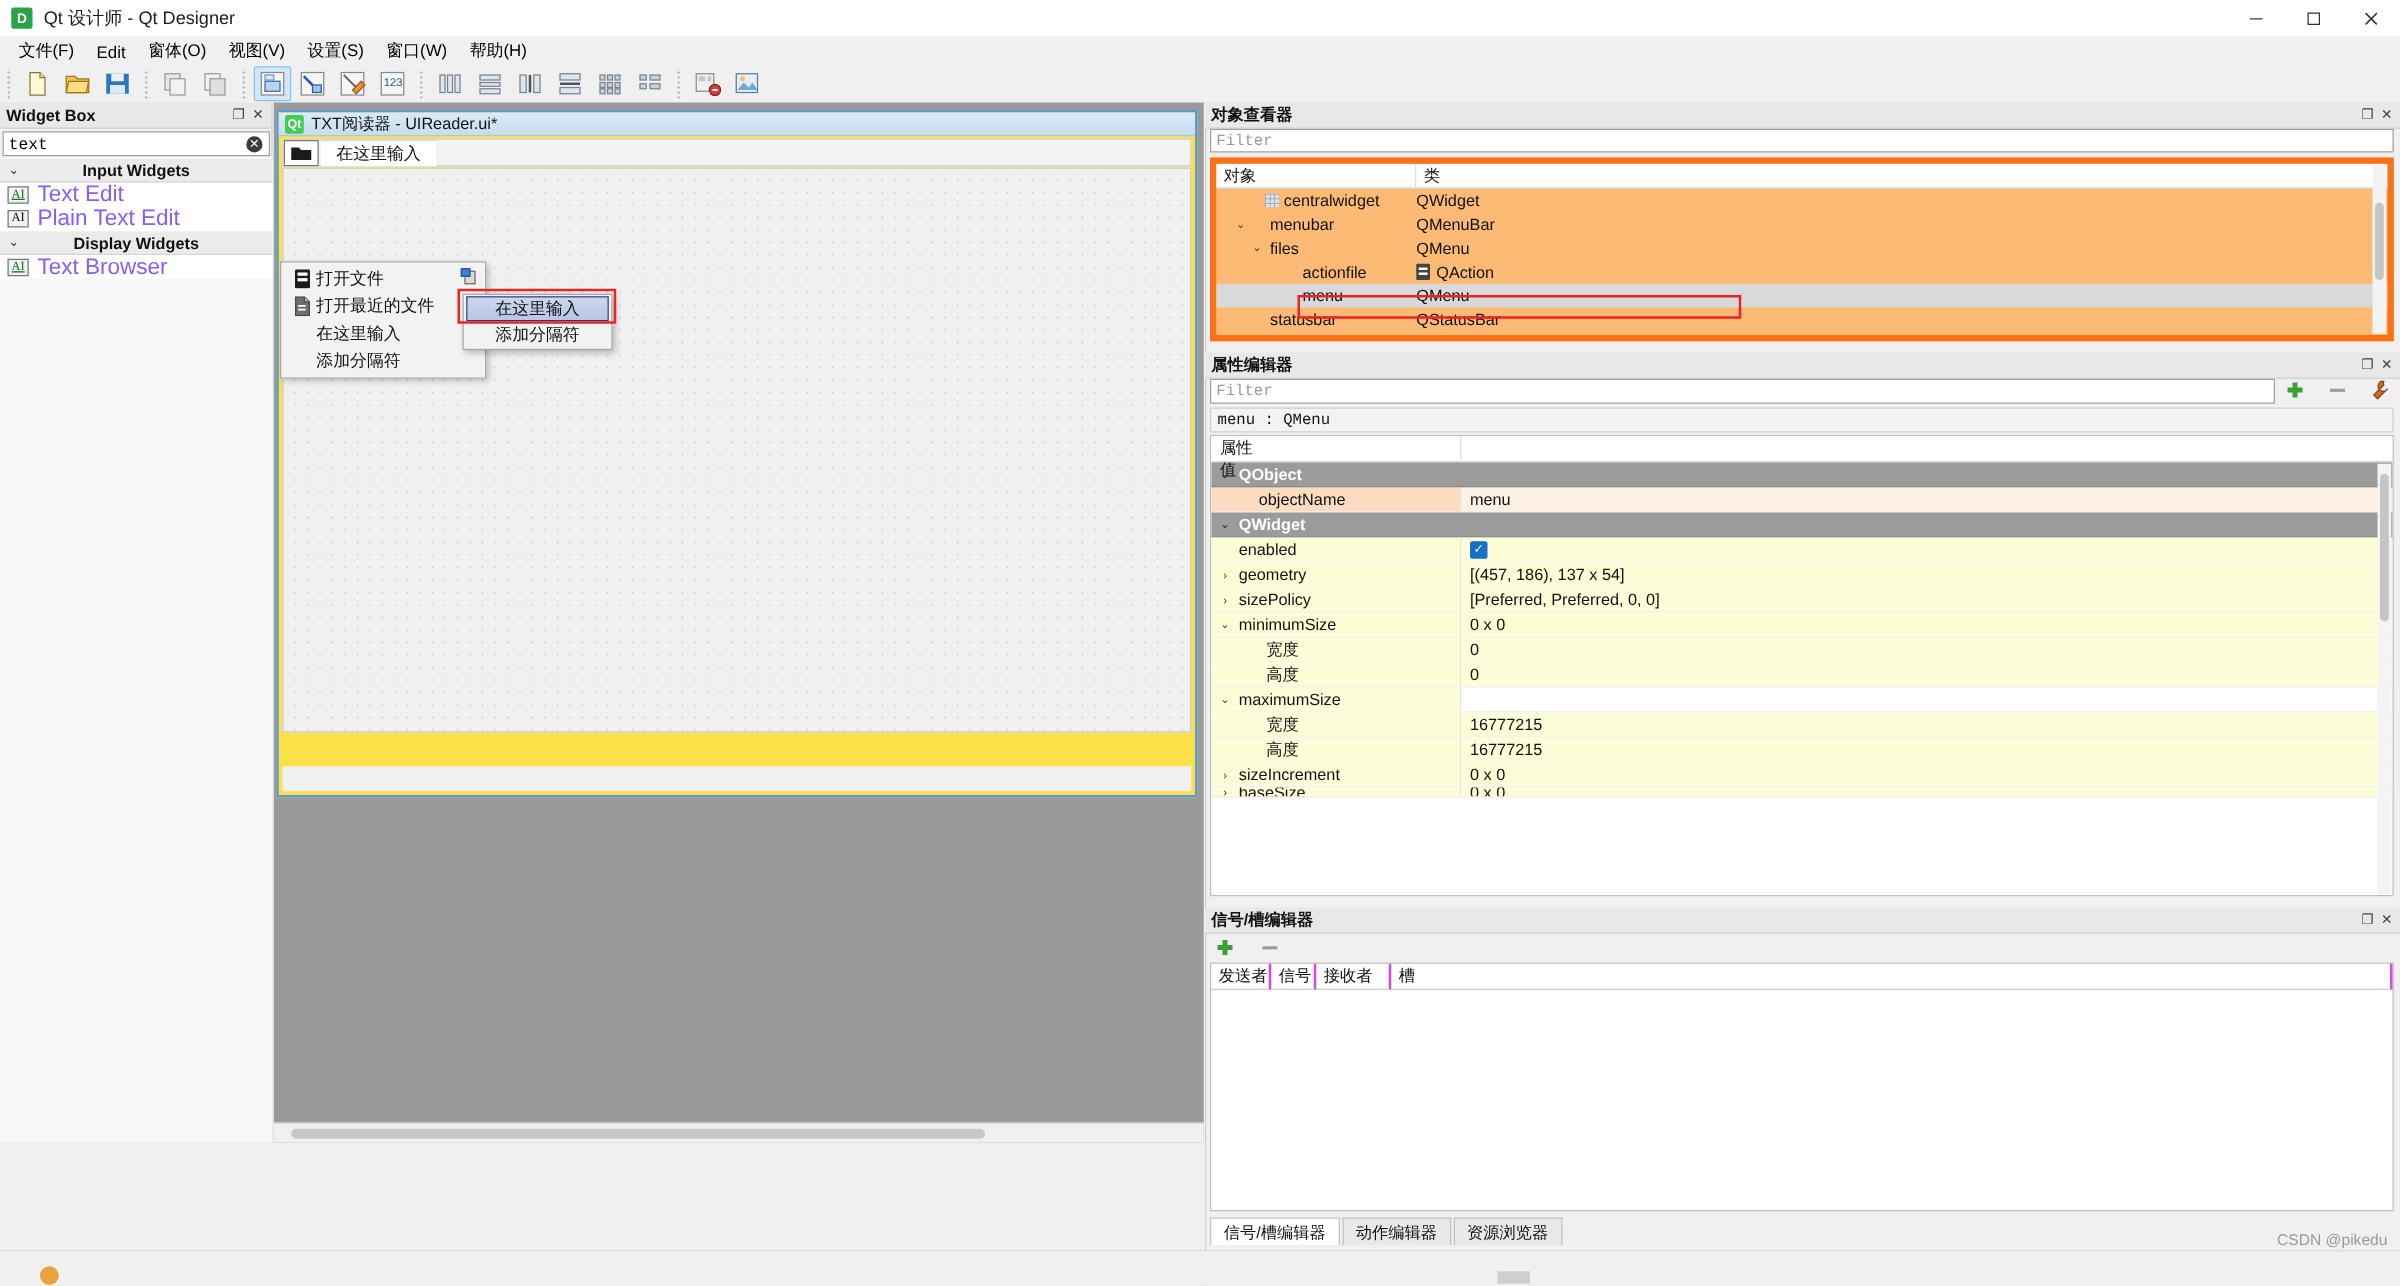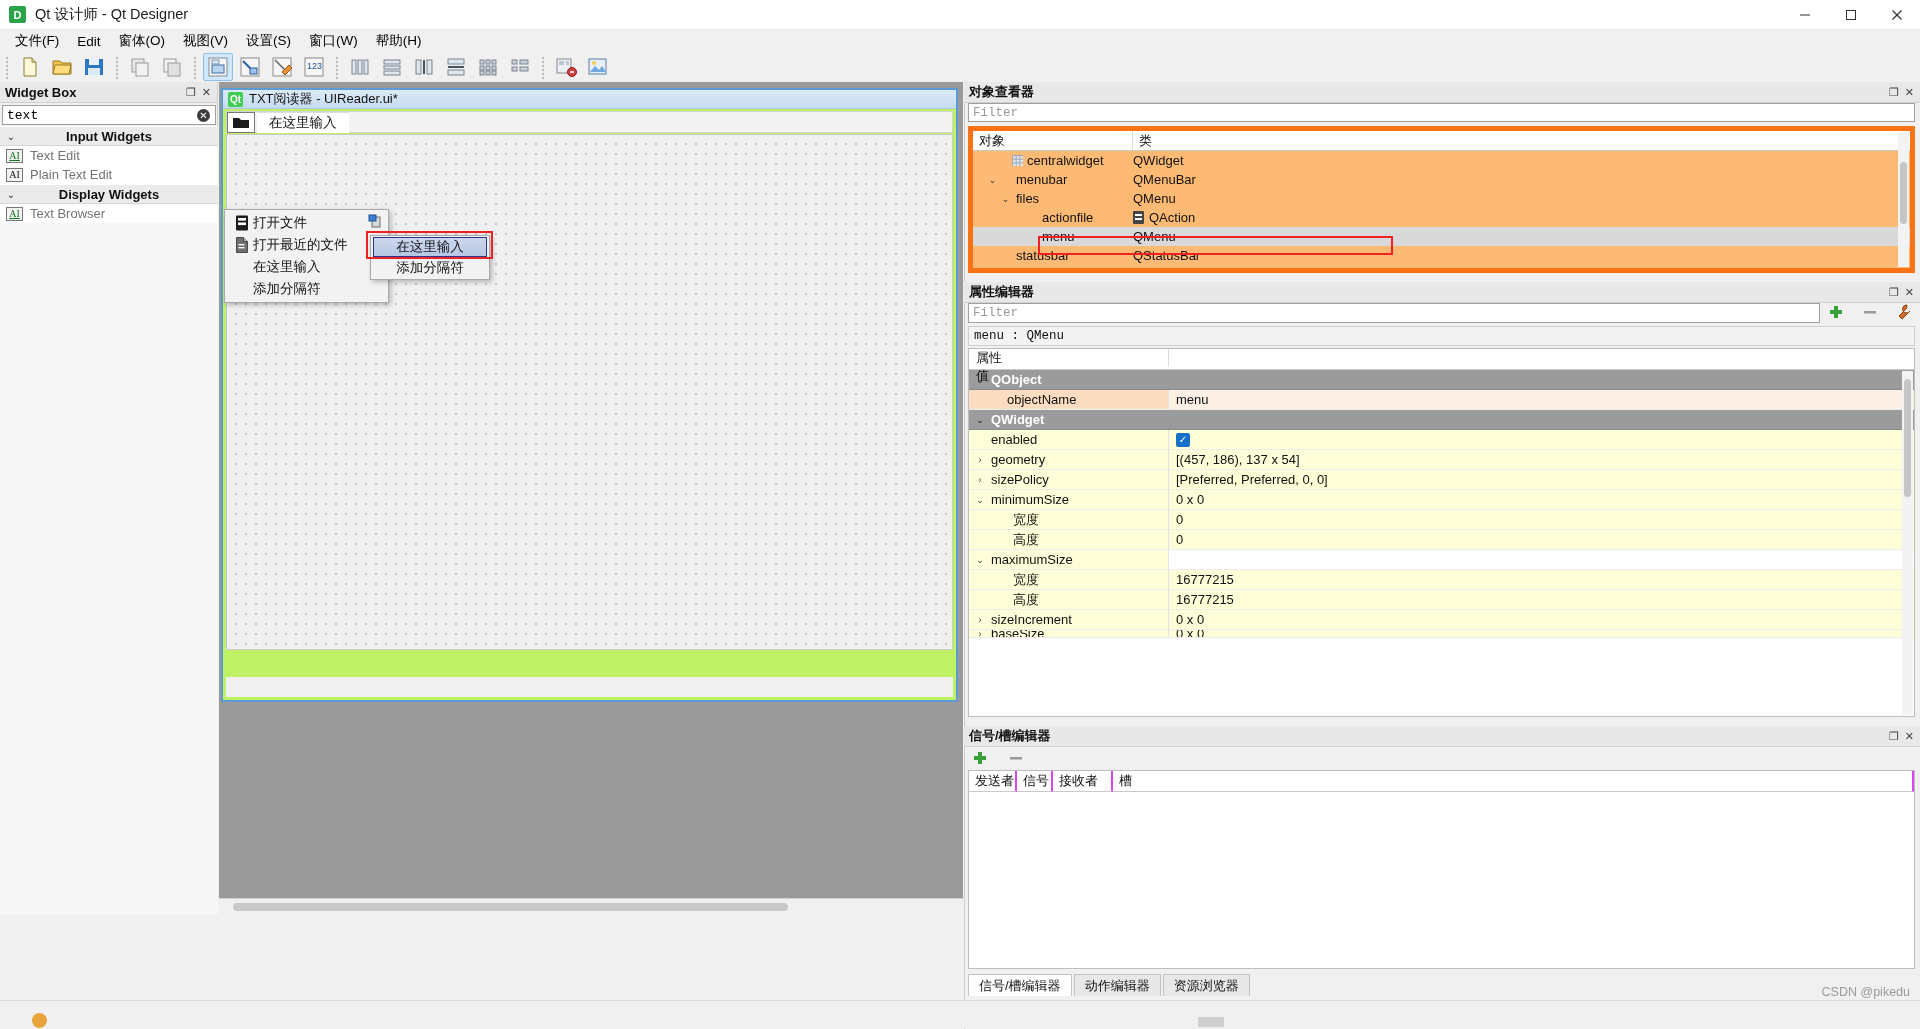--- a/index.html
+++ b/index.html
@@ -109,30 +109,30 @@
   }
   .wb-row { height:19px; display:flex; align-items:center; padding-left:6px; background:#fff; }
   .wb-ico {
     width:17px; height:14px; margin-right:7px;
     border:1px solid #777; background:#f2f2f2;
     font-size:10px; display:flex; align-items:center; justify-content:center;
     font-family:"Liberation Serif", serif; line-height:1;
   }
   .wb-ico.green { color:#14711f; text-decoration:underline; }
   .wb-ico.dark  { color:#111; }
-  .wb-row .txt { font-size:13px; color:#737373; }
+  .wb-row .txt { font-size:18px; color:#8b5cf6; }
 
   
   #mdi {
     position:absolute; left:219px; top:0; right:957px; height:832px;
     background:#9a9a9a;
   }
   #formwin {
-    position:absolute; left:2px; top:6px; width:737px; height:614px;
-    border:2px solid #5a9bd5; background:#bef264;
+    position:absolute; left:2px; top:6px; width:737px; height:550px;
+    border:2px solid #5a9bd5; background:#fde047;
   }
   #formwin-title {
     height:19px; background:linear-gradient(to bottom,#ddeaf6,#c5dcf0);
     display:flex; align-items:center; padding-left:5px;
     border-bottom:1px solid #a8c8e4;
   }
   #qt-badge {
     width:15px; height:15px; background:#41cd52; border-radius:2px;
     color:#fff; font-size:10px; font-weight:bold;
     display:flex; align-items:center; justify-content:center; margin-right:6px;

